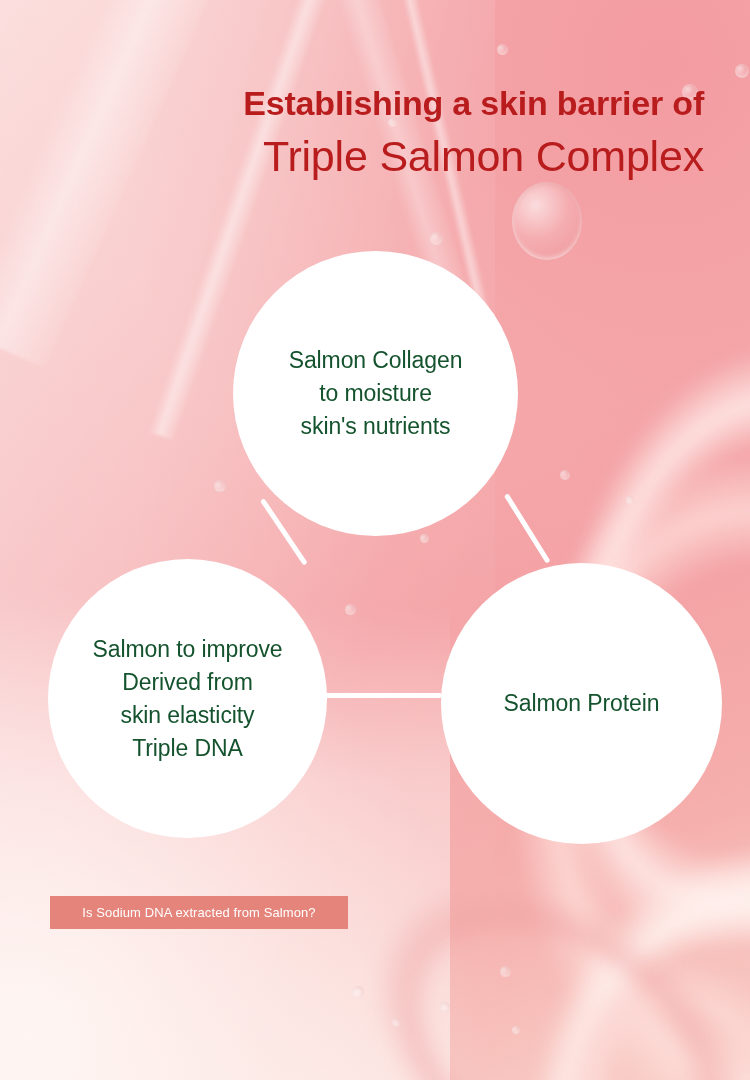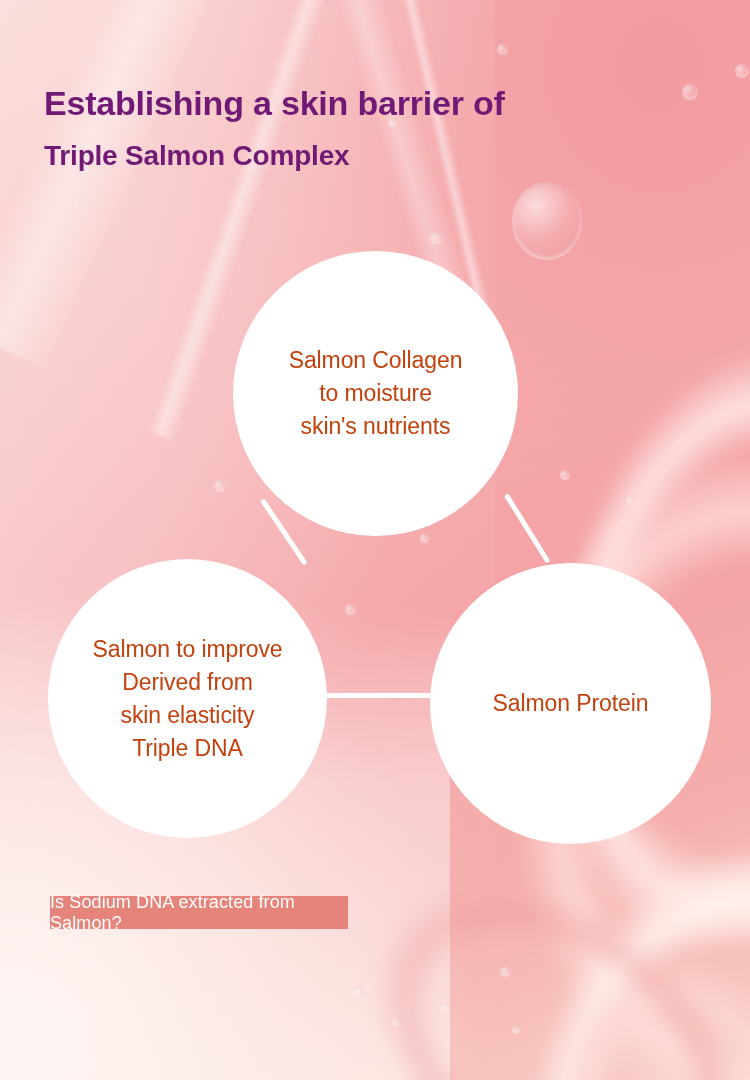--- a/index.html
+++ b/index.html
@@ -134,32 +134,33 @@
     width: 70px; height: 78px;
     border-radius: 50% 50% 50% 50%;
   }
 
   
   .headline {
     position: absolute;
     left: 44px;
     top: 78px;
     width: 660px;
-    color: #701a75;
+    color: #b91c1c;
+    text-align: right;
   }
   .headline-line1 {
     font-size: 34px;
     font-weight: bold;
     line-height: 50px;
     letter-spacing: -0.2px;
     white-space: nowrap;
   }
   .headline-line2 {
-    font-size: 28px;
-    font-weight: bold;
+    font-size: 43px;
+    font-weight: normal;
     line-height: 56px;
     letter-spacing: -0.2px;
     white-space: nowrap;
   }
 
   
   .diagram {
     position: absolute;
     left: 0;
     top: 0;
@@ -193,21 +194,21 @@
   }
 
   .bubble {
     position: absolute;
     border-radius: 50%;
     background: #ffffff;
     display: flex;
     align-items: center;
     justify-content: center;
     text-align: center;
-    color: #c2410c;
+    color: #14532d;
     box-sizing: border-box;
   }
   .bubble-text {
     font-size: 23px;
     line-height: 33px;
     letter-spacing: -0.1px;
     padding: 0 14px;
   }
 
   .bubble-collagen {
@@ -216,39 +217,39 @@
     width: 285px;
     height: 285px;
   }
   .bubble-sodium {
     left: 48px;
     top: 559px;
     width: 279px;
     height: 279px;
   }
   .bubble-glycerin {
-    left: 430px;
+    left: 441px;
     top: 563px;
     width: 281px;
     height: 281px;
   }
 
   
   .question-banner {
     position: absolute;
     left: 50px;
     top: 896px;
     width: 298px;
     height: 33px;
     background: #e5847a;
     display: flex;
     align-items: center;
     justify-content: center;
     color: #ffffff;
-    font-size: 18px;
+    font-size: 13px;
     letter-spacing: 0.1px;
   }
 </style>
 </head>
 <body>
 
 <div id="poster">
 
   <div class="bg-layer bg-base"></div>
   <div class="bg-sheet-left"></div>

